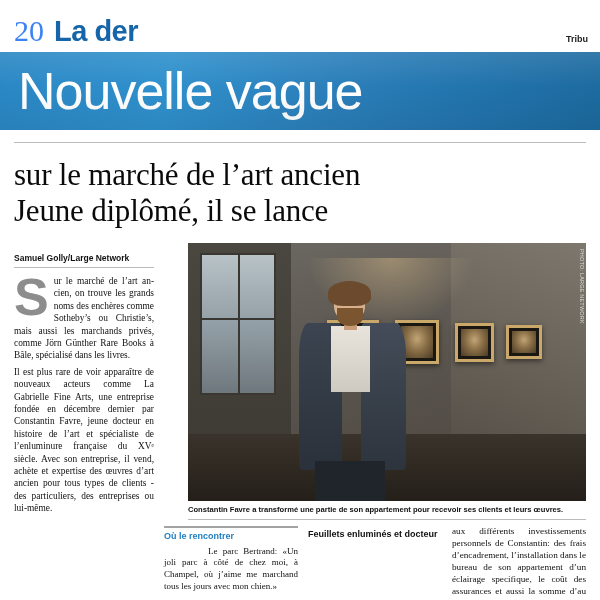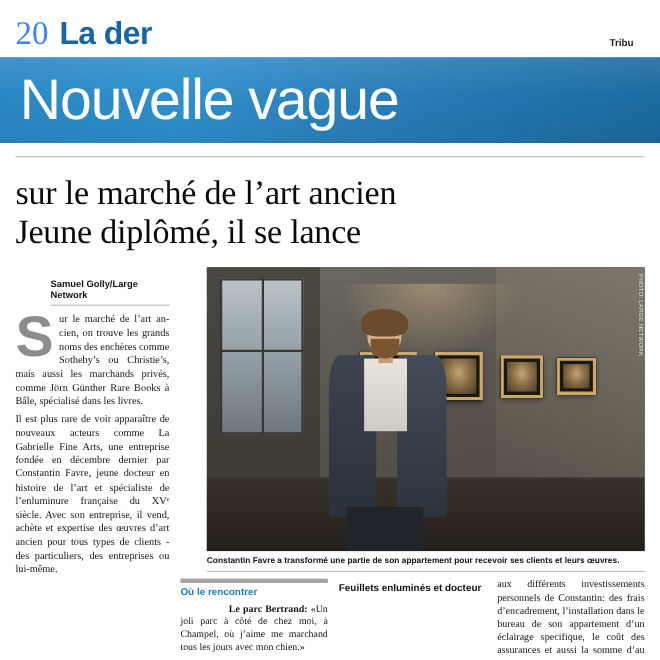--- a/index.html
+++ b/index.html
@@ -34,21 +34,21 @@
   .section-name {
     font-family: "Liberation Sans", sans-serif;
     font-size: 29px;
     font-weight: bold;
     color: #1565a8;
     line-height: 1;
     letter-spacing: -0.5px;
   }
   .masthead-right {
     position: absolute;
-    right: 24px;
+    right: 12px;
     bottom: 6px;
     font-family: "Liberation Sans", sans-serif;
     font-size: 9px;
     font-weight: bold;
     color: #222;
   }
 
   
   .banner {
     position: relative;
@@ -113,21 +113,20 @@
     font-weight: 600;
   }
   .byline {
     font-family: "Liberation Sans", sans-serif;
     font-size: 8.5px;
     font-weight: bold;
     color: #111;
     margin-top: 10px;
     padding-bottom: 4px;
     border-bottom: 1px solid #bbb;
-    margin-left: 32px;
   }
 
   .lede {
     margin-top: 7px;
     font-size: 9.4px;
     line-height: 1.32;
     text-align: justify;
     color: #111;
     hyphens: auto;
   }
@@ -175,32 +174,32 @@
   
   .lower {
     display: flex;
     gap: 10px;
     margin-top: 6px;
   }
   .lcol { flex: 1 1 0; font-size: 9.2px; line-height: 1.3; text-align: justify; color: #111; }
   .lcol p { margin: 0 0 4px 0; }
 
   .infobox {
-    border-top: 4px solid #a3a3a3;
+    border-top: 2px solid #a3a3a3;
     padding-top: 3px;
   }
   .infobox-title {
     font-family: "Liberation Sans", sans-serif;
     font-size: 9px;
     font-weight: bold;
     color: #1f7fc0;
     margin-bottom: 3px;
   }
   .infobox-body { font-size: 9px; line-height: 1.32; }
-  .box-lead { font-weight: bold; padding-left: 44px; }
+  .box-lead { font-weight: normal; padding-left: 44px; }
 
   .lsub {
     font-family: "Liberation Sans", sans-serif;
     font-size: 9px;
     font-weight: bold;
     color: #111;
     margin: 3px 0 2px 0;
   }
 
   

